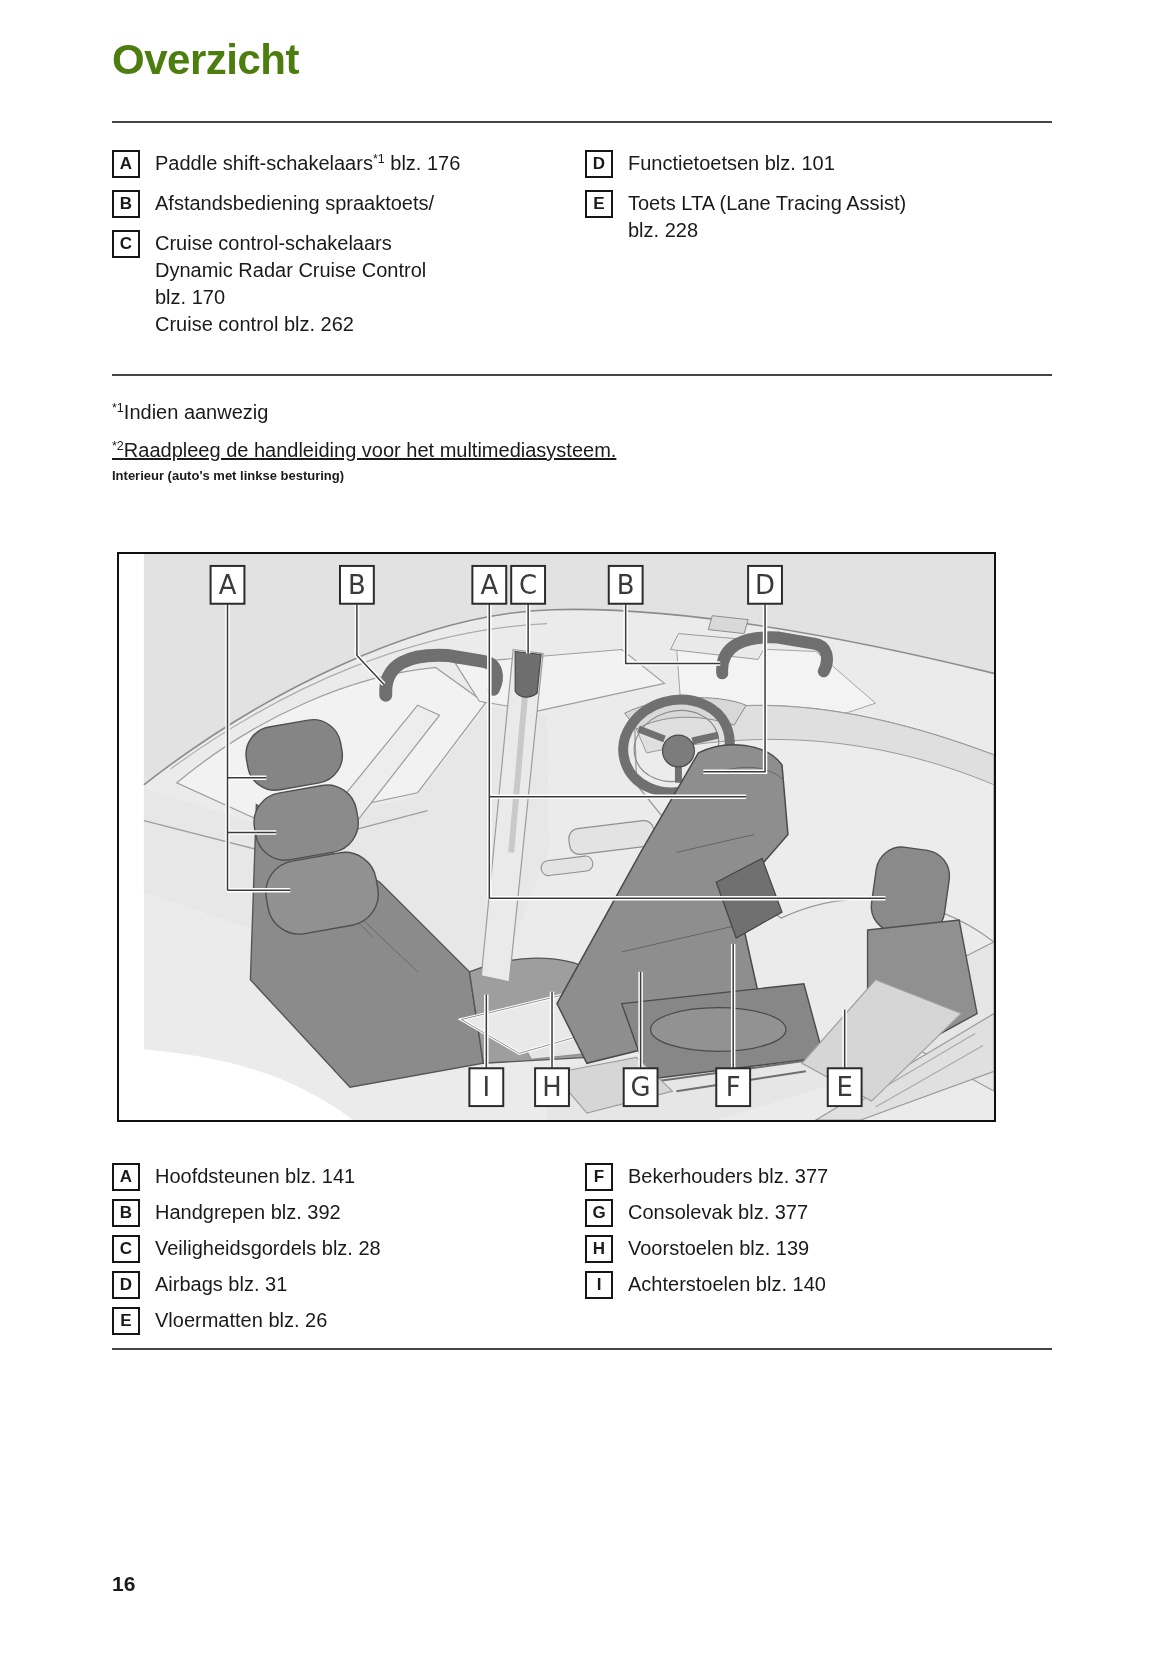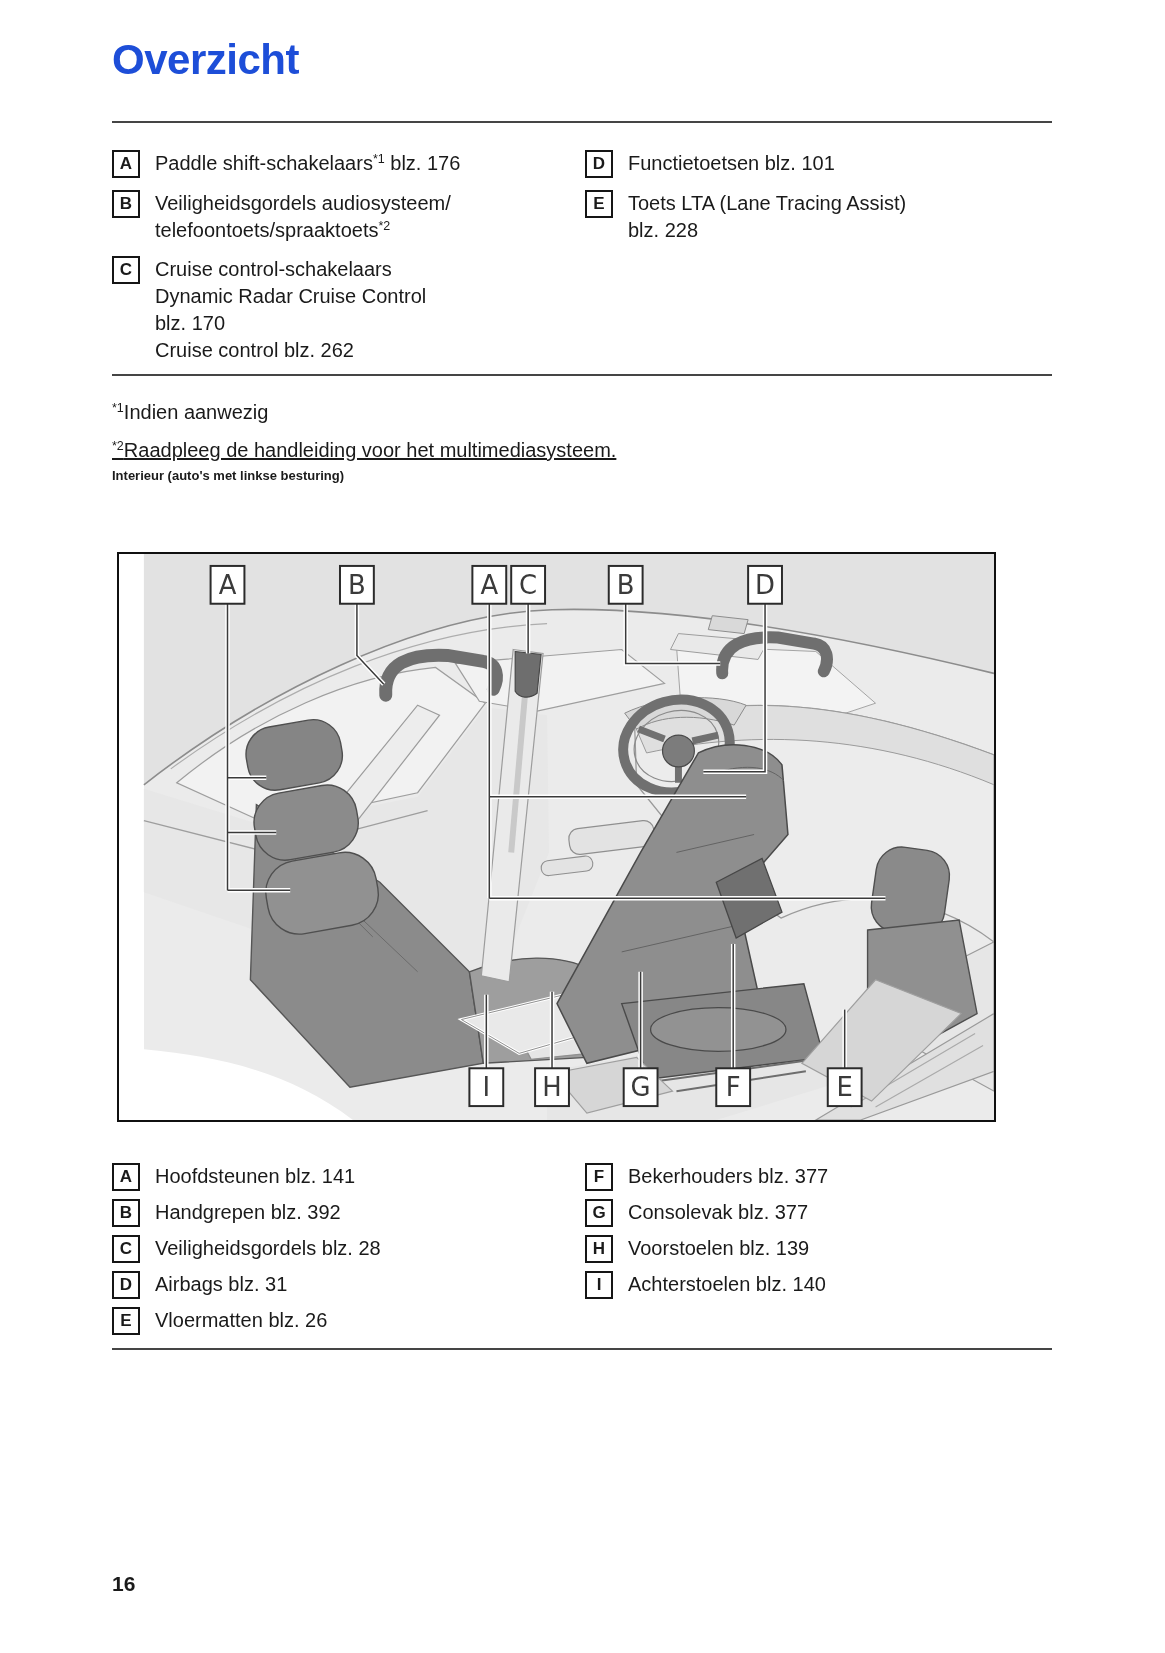--- a/index.html
+++ b/index.html
@@ -1,19 +1,19 @@
 <!DOCTYPE html>
 <html><head>
 <meta charset="utf-8">
 <style>
   html,body{margin:0;padding:0;background:#ffffff;}
   #page{position:relative;width:1165px;height:1653px;background:#ffffff;
         font-family:"Liberation Sans",sans-serif;color:#1a1a1a;overflow:hidden;}
   .page-title{position:absolute;left:112px;top:36px;font-size:42px;font-weight:bold;
-        letter-spacing:-0.5px;color:#1d4ed8;}
+        letter-spacing:-0.5px;color:#4d7c0f;}
   .rule{position:absolute;left:112px;width:940px;height:2px;background:#454545;}
   #rule-top{top:121px;} #rule-mid{top:374px;} #rule-bottom{top:1348px;}
 
   .legend-col{position:absolute;}
   #top-legend-left{left:112px;top:150px;width:468px;}
   #top-legend-right{left:585px;top:150px;width:470px;}
   #bottom-legend-left{left:112px;top:1163px;width:460px;}
   #bottom-legend-right{left:585px;top:1163px;width:470px;}
 
   .lrow{display:flex;align-items:flex-start;margin-bottom:12px;}
@@ -45,22 +45,21 @@
   <div class="rule" id="rule-top"></div>
 
   <div class="legend-col" id="top-legend-left">
     <div class="lrow">
       <span class="kbox">A</span>
       <span class="ltext"><span>Paddle shift-schakelaars</span><sup>*1</sup><span> blz. 176</span></span>
     </div>
     <div class="lrow">
       <span class="kbox">B</span>
       <span class="ltext">
-        <span style="display:block">Veiligheidsgordels audiosysteem/</span>
-        <span style="display:block"><span>telefoontoets/spraaktoets</span><sup>*2</sup></span>
+        <span style="display:block">Afstandsbediening spraaktoets/</span>
       </span>
     </div>
     <div class="lrow">
       <span class="kbox">C</span>
       <span class="ltext">
         <span style="display:block">Cruise control-schakelaars</span>
         <span style="display:block">Dynamic Radar Cruise Control</span>
         <span style="display:block">blz. 170</span>
         <span style="display:block">Cruise control blz. 262</span>
       </span>

